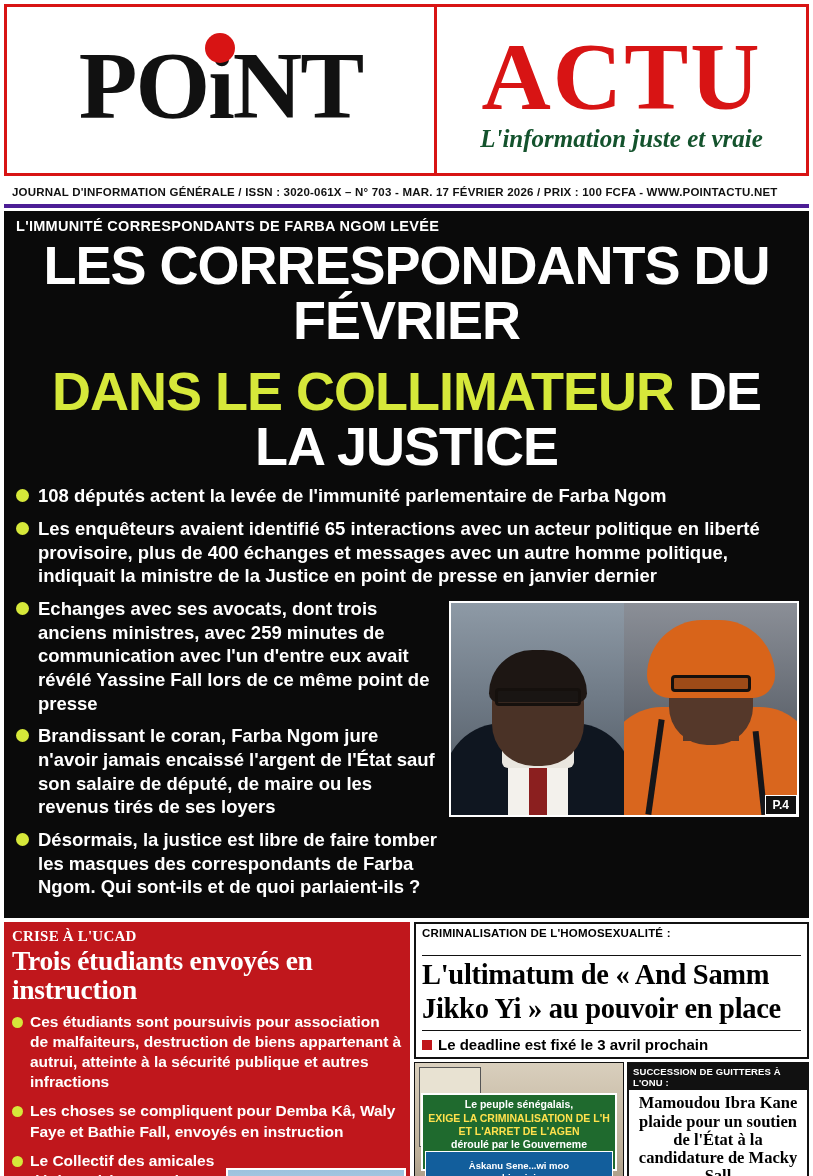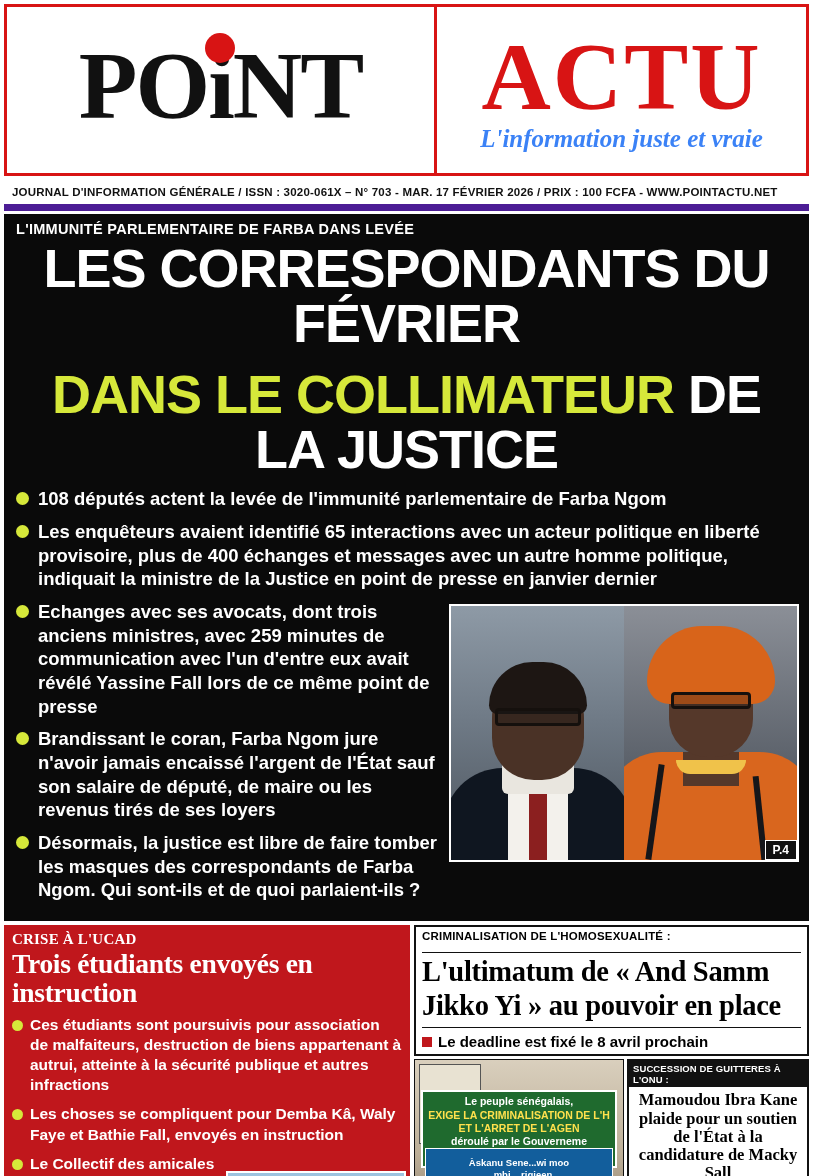--- a/index.html
+++ b/index.html
@@ -59,34 +59,34 @@
     font-size: 96px;
     line-height: 0.95;
     color: #d81414;
     letter-spacing: 2px;
   }
   .mast-slogan {
     font-family: "Liberation Serif", serif;
     font-style: italic;
     font-weight: bold;
     font-size: 25px;
-    color: #3b82f6;
+    color: #14532d;
     margin-top: 2px;
     text-align: center;
   }
 
   
   .infobar {
     margin: 0 4px;
     padding: 10px 8px 6px 8px;
     font-size: 11.5px;
     font-weight: bold;
     letter-spacing: 0.2px;
     color: #111;
-    border-bottom: 7px solid #4c1d95;
+    border-bottom: 4px solid #4c1d95;
     white-space: nowrap;
   }
 
   
   .lead {
     margin: 3px 4px 0 4px;
     background: #0a0a0a;
     color: #fff;
     padding: 4px 10px 10px 10px;
   }
@@ -124,21 +124,21 @@
   .btext {
     font-size: 18.5px;
     font-weight: bold;
     line-height: 1.28;
   }
 
   .lead-flex { display: flex; gap: 12px; }
   .lead-col-left { flex: 1; }
   .photo-block {
     flex: 0 0 350px;
-    height: 258px;
+    height: 216px;
     position: relative;
     border: 2px solid #fff;
     margin-top: 4px;
     overflow: hidden;
     background: #6a6a78;
   }
   .pagetag {
     position: absolute;
     right: 0; bottom: 0;
     background: #111;
@@ -201,21 +201,21 @@
     overflow: hidden;
   }
 
   
   .rightcol { flex: 1; display: flex; flex-direction: column; gap: 3px; }
   .homo {
     border: 2px solid #111;
     background: #fff;
     padding: 3px 6px 4px 6px;
   }
-  .homo-kicker { font-size: 11.5px; font-weight: bold; letter-spacing: 0.2px; border-bottom: 1px solid #111; padding-bottom:10px;}
+  .homo-kicker { font-size: 11.5px; font-weight: bold; letter-spacing: 0.2px; border-bottom: 1px solid #111; padding-bottom:16px;}
   .homo-title {
     font-family: "Liberation Serif", serif;
     font-weight: bold;
     font-size: 28.5px;
     line-height: 1.06;
     margin-top: 4px;
     letter-spacing: -0.3px;
   }
   .homo-sub { display:flex; align-items:flex-start; margin-top:6px; border-top:1px solid #111; padding-top:5px; }
   .homo-sq { width:10px; height:10px; background:#c0171c; margin:4px 6px 0 0; flex:0 0 auto; }
@@ -271,21 +271,21 @@
     </div>
     <div class="mast-right">
       <div class="mast-actu">ACTU</div>
       <div class="mast-slogan">L'information juste et vraie</div>
     </div>
   </div>
 
   <div class="infobar">JOURNAL D'INFORMATION GÉNÉRALE / ISSN : 3020-061X  –  N° 703 - MAR. 17 FÉVRIER 2026 / PRIX : 100 FCFA - WWW.POINTACTU.NET</div>
 
   <div class="lead">
-    <div class="kicker">L'IMMUNITÉ PARLEMENTAIRE DE FARBA DANS LEVÉE</div>
+    <div class="kicker">L'IMMUNITÉ CORRESPONDANTS DE FARBA NGOM LEVÉE</div>
     <div class="headline">LES CORRESPONDANTS DU FÉVRIER</div>
     <div class="headline hl-row2">
       <span class="yellow">DANS LE COLLIMATEUR</span>
       <span>DE LA JUSTICE</span>
     </div>
 
     <div class="bullets">
       <div class="bullet">
         <div class="bdot"></div>
         <div class="btext">108 députés actent la levée de l'immunité parlementaire de Farba Ngom</div>
@@ -368,21 +368,21 @@
     </div>
 
     <div class="rightcol">
 
       <div class="homo">
         <div class="homo-kicker">CRIMINALISATION DE L'HOMOSEXUALITÉ :</div>
         <div class="homo-title">L'ultimatum de « And Samm</div>
         <div class="homo-title">Jikko Yi » au pouvoir en place</div>
         <div class="homo-sub">
           <div class="homo-sq"></div>
-          <div class="homo-subtext">Le deadline est fixé le 8 avril prochain</div>
+          <div class="homo-subtext">Le deadline est fixé le 3 avril prochain</div>
         </div>
       </div>
 
       <div class="bottomrow">
 
         <div class="photo2">
           <div class="poster"></div>
           <div class="banner">
             <div>Le peuple sénégalais,</div>
             <div class="hi">EXIGE LA CRIMINALISATION DE L'H</div>

